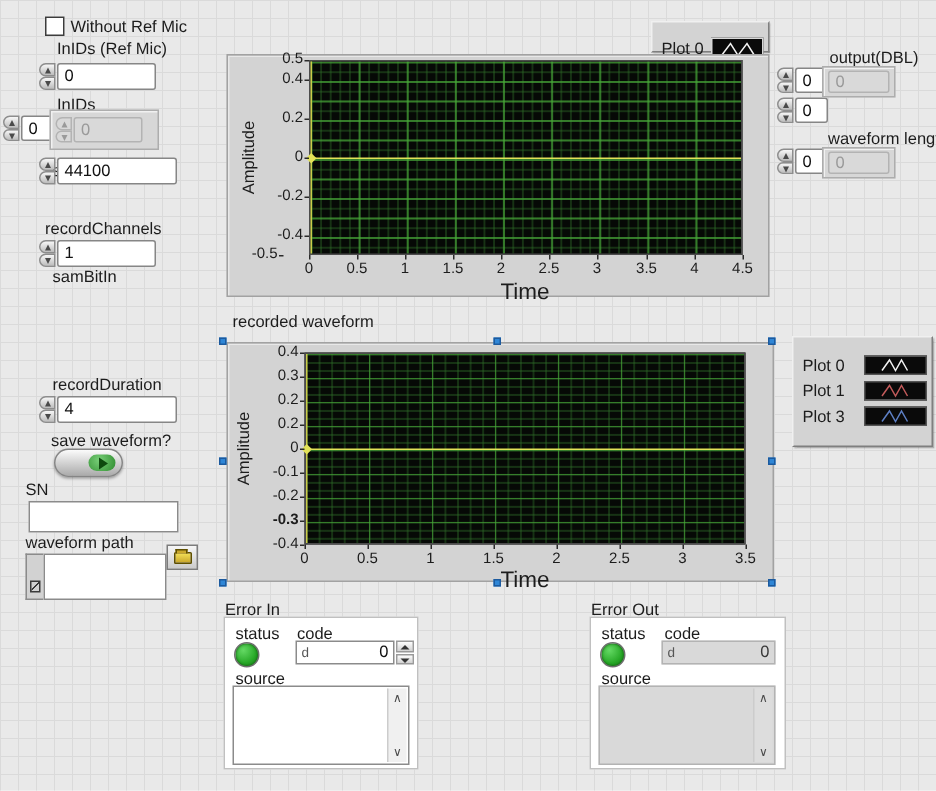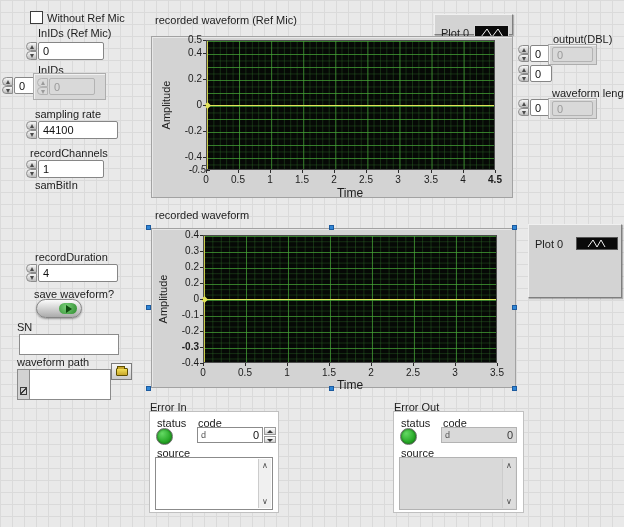--- a/index.html
+++ b/index.html
@@ -49,21 +49,21 @@
     background-size:42px 100%, 100% 16px, 8.4px 100%, 100% 5.33px;
   }
   .zline { position:absolute; left:0; right:0; height:1px; background:#e2e258; }
   .vline { position:absolute; top:0; bottom:0; left:0; width:1px; background:#cbcb4a; }
   .omark { position:absolute; left:-2px; width:5px; height:5px; background:#e2e258; transform:rotate(45deg); }
   .ytick { position:absolute; width:30px; text-align:right; font-size:10px; color:#1c1c1c; line-height:12px; }
   .ytick::after { content:""; position:absolute; right:-4px; top:6px; width:3px; height:1px; background:#2a2a2a; }
   .xtick { position:absolute; width:30px; text-align:center; font-size:10px; color:#1c1c1c; line-height:12px; }
   .xtick::before { content:""; position:absolute; top:-4px; left:50%; width:1px; height:3px; background:#2a2a2a; }
   .vlabel { position:absolute; font-size:11px; color:#1c1c1c; transform:translate(-50%,-50%) rotate(-90deg); white-space:nowrap; }
-  .axlabel { position:absolute; font-size:12px; color:#1c1c1c; text-align:center; }
+  .axlabel { position:absolute; font-size:15px; color:#1c1c1c; text-align:center; }
   .legend { position:absolute; background:#d3d3d3; border-style:solid; border-width:1px; border-color:#f0f0f0 #7f7f7f #7f7f7f #f0f0f0; box-shadow:1px 1px 1px rgba(0,0,0,.25); }
   .legrow { display:flex; align-items:center; height:17px; padding:16px 3px 0 6px; }
   .legrow span { font-size:11px; color:#1c1c1c; flex:1; }
   .swatch { background:#0a0a0a; border:1px solid #d8d8d8; display:flex; align-items:center; justify-content:center; }
   .swatch.dark { border-color:#555; }
   .handle { position:absolute; width:5px; height:5px; background:#2f86d6; border:1px solid #1c5a9e; }
   .errbox { position:absolute; background:#fff; border:1px solid #c0c0c0; }
   .codefield { position:absolute; background:#fff; border:1px solid #8b8b8b; height:16px; display:flex; align-items:center; padding:0 3px; }
   .codefield .radix { font-size:9px; color:#555; }
   .codefield .val { font-size:11px; color:#111; margin-left:auto; }
@@ -111,21 +111,21 @@
   </div>
   <div class="elpanel" style="left:33px;top:73px;width:73px;height:27px;">
     <span class="spin gray" style="height:17px;">
         <i class="up"></i>
         <i class="dn"></i>
       </span>
     <span class="field dis" style="width:46px;height:17px;">0</span>
   </div>
 
   <div class="lbl" style="left:35px;top:108px;">sampling rate</div>
-  <div class="ctl" style="left:26px;top:121px;">
+  <div class="ctl" style="left:26px;top:105px;">
     <span class="spin">
         <i class="up"></i>
         <i class="dn"></i>
       </span>
     <span class="field" style="width:80px;">44100</span>
   </div>
 
   <div class="lbl" style="left:30px;top:147px;">recordChannels</div>
   <div class="ctl" style="left:26px;top:160px;">
     <span class="spin">
@@ -157,21 +157,20 @@
 
   <div class="lbl" style="left:17px;top:356px;">waveform path</div>
   <div class="pathstrip" style="left:17px;top:369px;height:31px;">
     <span class="pathglyph"></span>
   </div>
   <div class="textfield" style="left:29px;top:369px;width:82px;height:31px;"></div>
   <div class="browse" style="left:111px;top:363px;">
     <span class="folder"></span>
   </div>
 
-  <div class="lbl" style="left:155px;top:14px;">recorded waveform (Ref Mic)</div>
   <div class="legend" style="left:434px;top:14px;width:79px;height:21px;">
     <div class="legrow" style="height:19px;">
       <span>Plot 0</span>
       <span class="swatch" style="width:27px;height:16px;">
         <svg width="25" height="14">
             <polyline points="2,11 8,3 13,11 19,3 24,11" fill="none" stroke-width="1" stroke="#f2f2f2"></polyline>
           </svg>
       </span>
     </div>
   </div>
@@ -181,31 +180,31 @@
     <span class="zline" style="top:64px;"></span>
     <span class="omark" style="top:62px;"></span>
   </div>
   <div class="vlabel" style="left:166px;top:105px;">Amplitude</div>
   <span class="ytick" style="left:172px;top:34px;">0.5</span>
   <span class="ytick" style="left:172px;top:47px;">0.4</span>
   <span class="ytick" style="left:172px;top:73px;">0.2</span>
   <span class="ytick" style="left:172px;top:99px;">0</span>
   <span class="ytick" style="left:172px;top:125px;">-0.2</span>
   <span class="ytick" style="left:172px;top:151px;">-0.4</span>
-  <span class="ytick" style="left:176px;top:164px;font-style:italic;">-0.5</span>
+  <span class="ytick" style="left:155px;top:164px;">-0.5</span>
   <span class="xtick" style="left:191px;top:174px;">0</span>
   <span class="xtick" style="left:223px;top:174px;">0.5</span>
   <span class="xtick" style="left:255px;top:174px;">1</span>
   <span class="xtick" style="left:287px;top:174px;">1.5</span>
   <span class="xtick" style="left:319px;top:174px;">2</span>
   <span class="xtick" style="left:351px;top:174px;">2.5</span>
   <span class="xtick" style="left:383px;top:174px;">3</span>
   <span class="xtick" style="left:416px;top:174px;">3.5</span>
   <span class="xtick" style="left:448px;top:174px;">4</span>
-  <span class="xtick" style="left:480px;top:174px;font-weight:bold;">4.5</span>
+  <span class="xtick" style="left:480px;top:174px;">4.5</span>
   <div class="axlabel" style="left:330px;top:186px;width:40px;">Time</div>
 
   <div class="lbl" style="left:553px;top:33px;">output(DBL)</div>
   <div class="ctl" style="left:518px;top:45px;">
     <span class="spin" style="height:17px;">
         <i class="up"></i>
         <i class="dn"></i>
       </span>
     <span class="field" style="width:22px;height:17px;">0</span>
   </div>
@@ -261,20 +260,36 @@
 
   <div class="legend" style="left:528px;top:224px;width:94px;height:74px;padding:2px 0;">
     <div class="legrow">
       <span>Plot 0</span>
       <span class="swatch dark" style="width:21px;height:13px;">
         <svg width="19" height="11">
             <polyline points="1,9 6,2 10,9 14,2 18,9" fill="none" stroke-width="1" stroke="#f2f2f2"></polyline>
           </svg>
       </span>
     </div>
+    <div class="legrow">
+      <span>Plot 1</span>
+      <span class="swatch dark" style="width:21px;height:13px;">
+        <svg width="19" height="11">
+            <polyline points="1,9 6,2 10,9 14,2 18,9" fill="none" stroke-width="1" stroke="#c25a5a"></polyline>
+          </svg>
+      </span>
+    </div>
+    <div class="legrow">
+      <span>Plot 3</span>
+      <span class="swatch dark" style="width:21px;height:13px;">
+        <svg width="19" height="11">
+            <polyline points="1,9 6,2 10,9 14,2 18,9" fill="none" stroke-width="1" stroke="#5d7fc4"></polyline>
+          </svg>
+      </span>
+    </div>
   </div>
 
   <span class="handle" style="left:146px;top:225px;"></span>
   <span class="handle" style="left:329px;top:225px;"></span>
   <span class="handle" style="left:512px;top:225px;"></span>
   <span class="handle" style="left:146px;top:305px;"></span>
   <span class="handle" style="left:512px;top:305px;"></span>
   <span class="handle" style="left:146px;top:386px;"></span>
   <span class="handle" style="left:329px;top:386px;"></span>
   <span class="handle" style="left:512px;top:386px;"></span>

